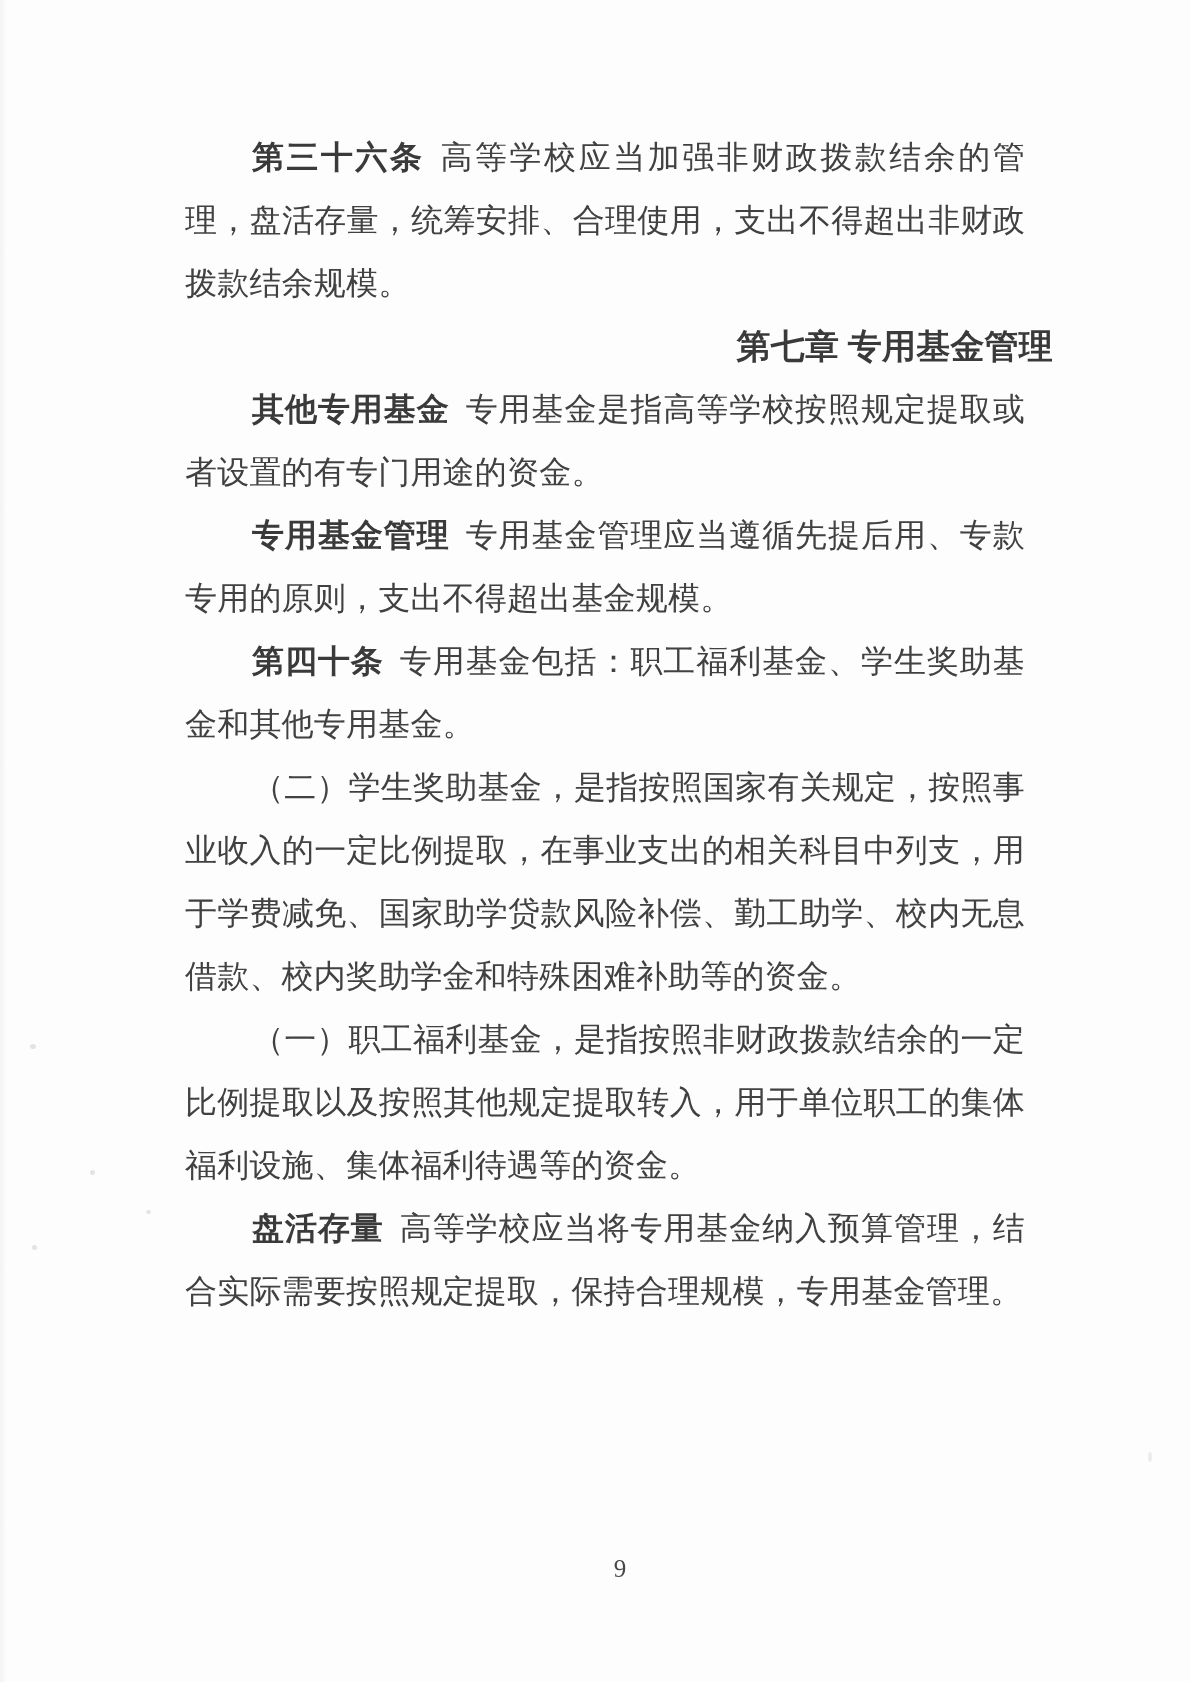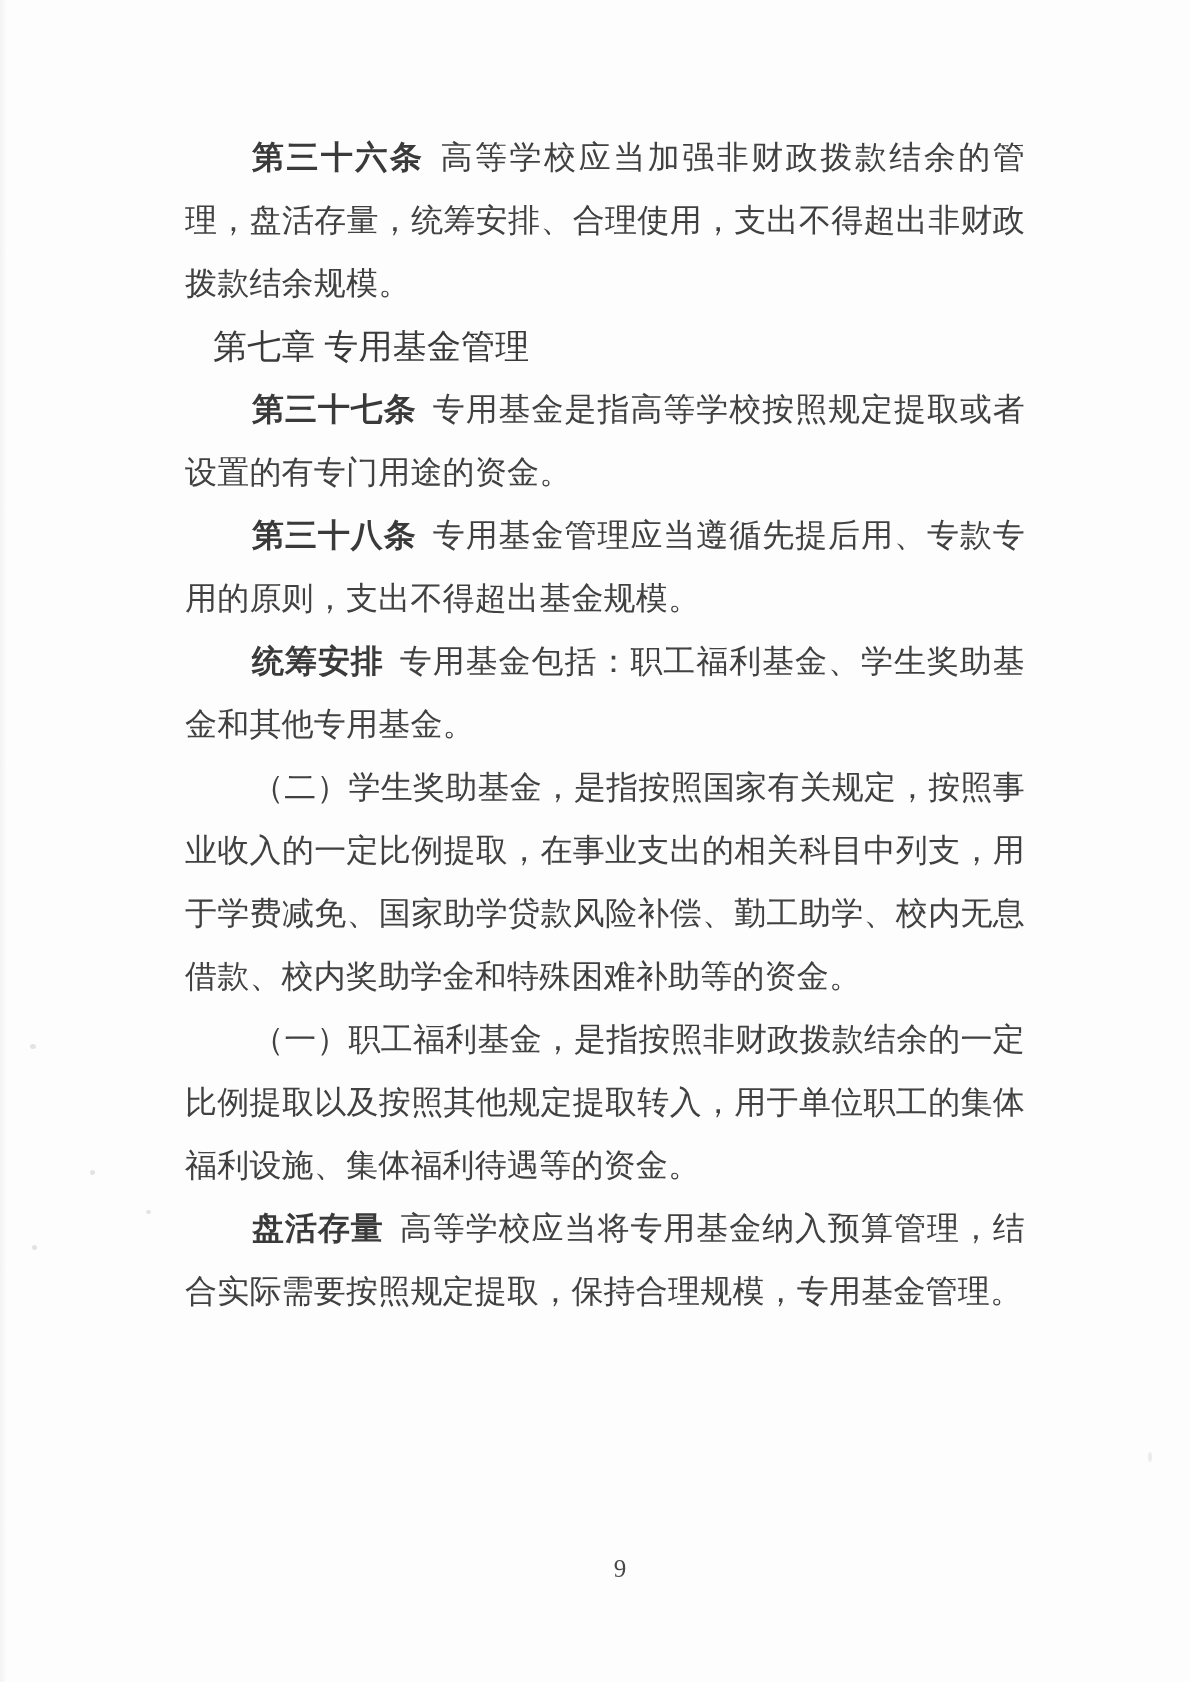--- a/index.html
+++ b/index.html
@@ -52,23 +52,23 @@
     text-indent: 67px;
     word-break: normal;
   }
   p.para .article-number {
     font-weight: 700;
     color: #3a3a3a;
     margin-right: 0.5em;
   }
   p.chapter-heading {
     margin: 0;
-    text-align: left;
+    text-align: right;
     text-indent: 0;
-    font-weight: 400;
+    font-weight: 700;
     font-size: 34px;
     color: #3a3a3a;
     transform: translateX(28px);
   }
   .page-number {
     position: absolute;
     left: 0;
     top: 1552px;
     width: 1190px;
     text-align: center;
@@ -88,25 +88,25 @@
   <div class="scan-speck speck-c"></div>
   <div class="scan-speck speck-d"></div>
   <div class="scan-speck speck-e"></div>
 
   <div class="content">
 
     <p class="para"><span class="article-number">第三十六条</span><span>高等学校应当加强非财政拨款结余的管理，盘活存量，统筹安排、合理使用，支出不得超出非财政拨款结余规模。</span></p>
 
     <p class="chapter-heading">第七章 专用基金管理</p>
 
-    <p class="para"><span class="article-number">第三十七条</span><span>专用基金是指高等学校按照规定提取或者设置的有专门用途的资金。</span></p>
+    <p class="para"><span class="article-number">其他专用基金</span><span>专用基金是指高等学校按照规定提取或者设置的有专门用途的资金。</span></p>
 
-    <p class="para"><span class="article-number">第三十八条</span><span>专用基金管理应当遵循先提后用、专款专用的原则，支出不得超出基金规模。</span></p>
+    <p class="para"><span class="article-number">专用基金管理</span><span>专用基金管理应当遵循先提后用、专款专用的原则，支出不得超出基金规模。</span></p>
 
-    <p class="para"><span class="article-number">统筹安排</span><span>专用基金包括：职工福利基金、学生奖助基金和其他专用基金。</span></p>
+    <p class="para"><span class="article-number">第四十条</span><span>专用基金包括：职工福利基金、学生奖助基金和其他专用基金。</span></p>
 
     <p class="para"><span>（二）学生奖助基金，是指按照国家有关规定，按照事业收入的一定比例提取，在事业支出的相关科目中列支，用于学费减免、国家助学贷款风险补偿、勤工助学、校内无息借款、校内奖助学金和特殊困难补助等的资金。</span></p>
 
     <p class="para"><span>（一）职工福利基金，是指按照非财政拨款结余的一定比例提取以及按照其他规定提取转入，用于单位职工的集体福利设施、集体福利待遇等的资金。</span></p>
 
 
     <p class="para"><span class="article-number">盘活存量</span><span>高等学校应当将专用基金纳入预算管理，结合实际需要按照规定提取，保持合理规模，专用基金管理。</span></p>
 
   </div>
 

